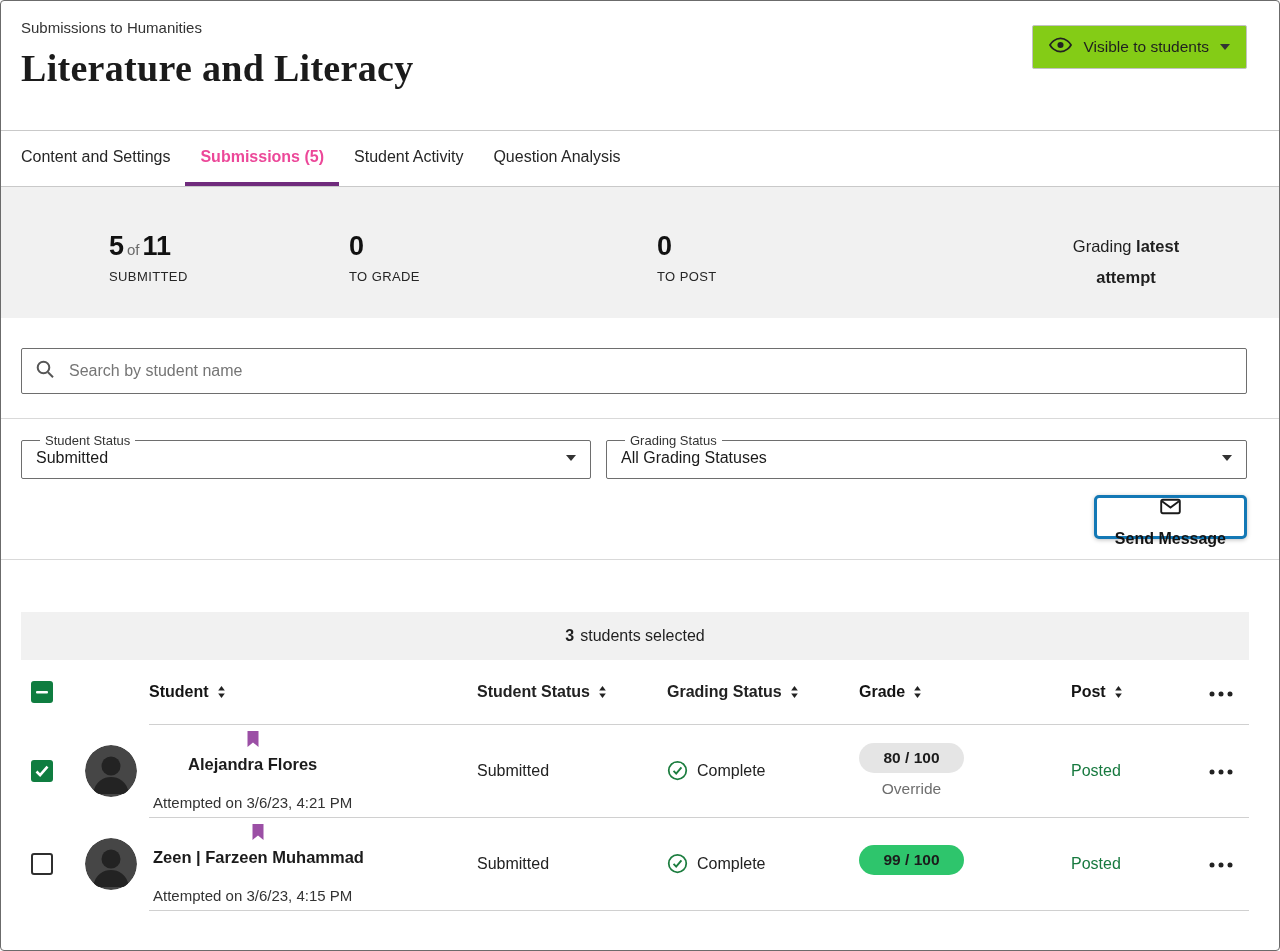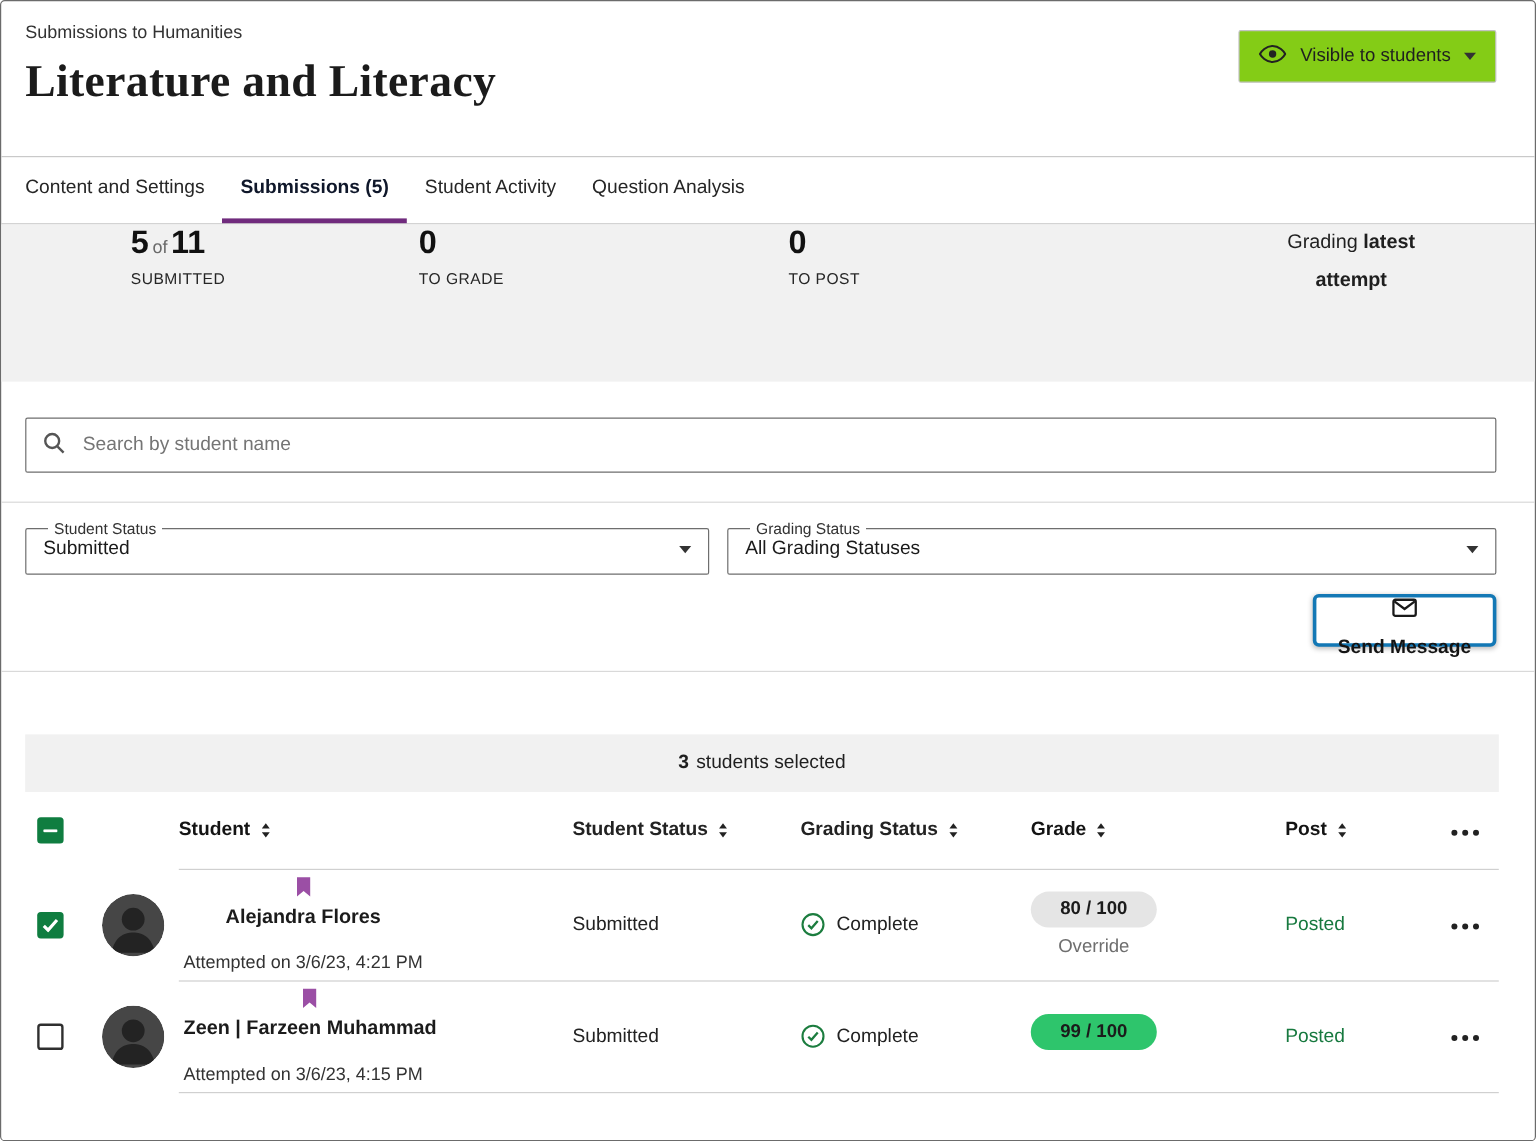--- a/index.html
+++ b/index.html
@@ -14,24 +14,24 @@
   
   .topbar { display:flex; justify-content:space-between; align-items:flex-start; height:130px; padding:18px 32px 0 20px; border-bottom:1px solid #c9c9c9; }
   .course { font-size:15px; color:#333; }
   .page-title { font-family:"Liberation Serif","DejaVu Serif",serif; font-size:38px; font-weight:600; color:#1b1b1b; margin:10px 0 0; letter-spacing:0.3px; }
   .visibility-btn { margin-top:6px; height:44px; display:flex; align-items:center; gap:11px; padding:0 16px; border:1px solid #c2c2c2; border-radius:2px; background:#84cc16; font-size:15.5px; color:#1f1f1f; cursor:pointer; }
   .caret { width:0; height:0; border-left:5px solid transparent; border-right:5px solid transparent; border-top:6px solid #333; display:inline-block; }
 
   
   .tabs { display:flex; height:56px; padding-left:5px; border-bottom:1px solid #c9c9c9; }
   .tab { display:flex; align-items:center; padding:0 15px; font-size:16px; color:#262626; border-bottom:4px solid transparent; cursor:pointer; }
-  .tab.active { font-weight:700; color:#0f172a; }
-
-  
-  .stats { height:131px; background:#f1f1f1; display:flex; align-items:flex-start; }
+  .tab.active { font-weight:700; color:#ec4899; }
+
+  
+  .stats { height:131px; background:#f1f1f1; display:flex; align-items:flex-start; padding-top:44px; }
   .stat-1 { margin-left:108px; width:240px; }
   .stat-2 { width:308px; }
   .stat-3 { flex:1; }
   .stat-num { font-size:27px; font-weight:700; color:#111; }
   .stat-of { font-size:15px; color:#6a6a6a; font-weight:400; padding:0 3px; }
   .stat-label { font-size:13px; color:#262626; margin-top:7px; letter-spacing:0.4px; }
   .grading-mode { width:150px; margin-right:78px; text-align:center; font-size:16.5px; color:#1f1f1f; line-height:1.85; }
   .grading-mode b { font-weight:700; }
 
   

